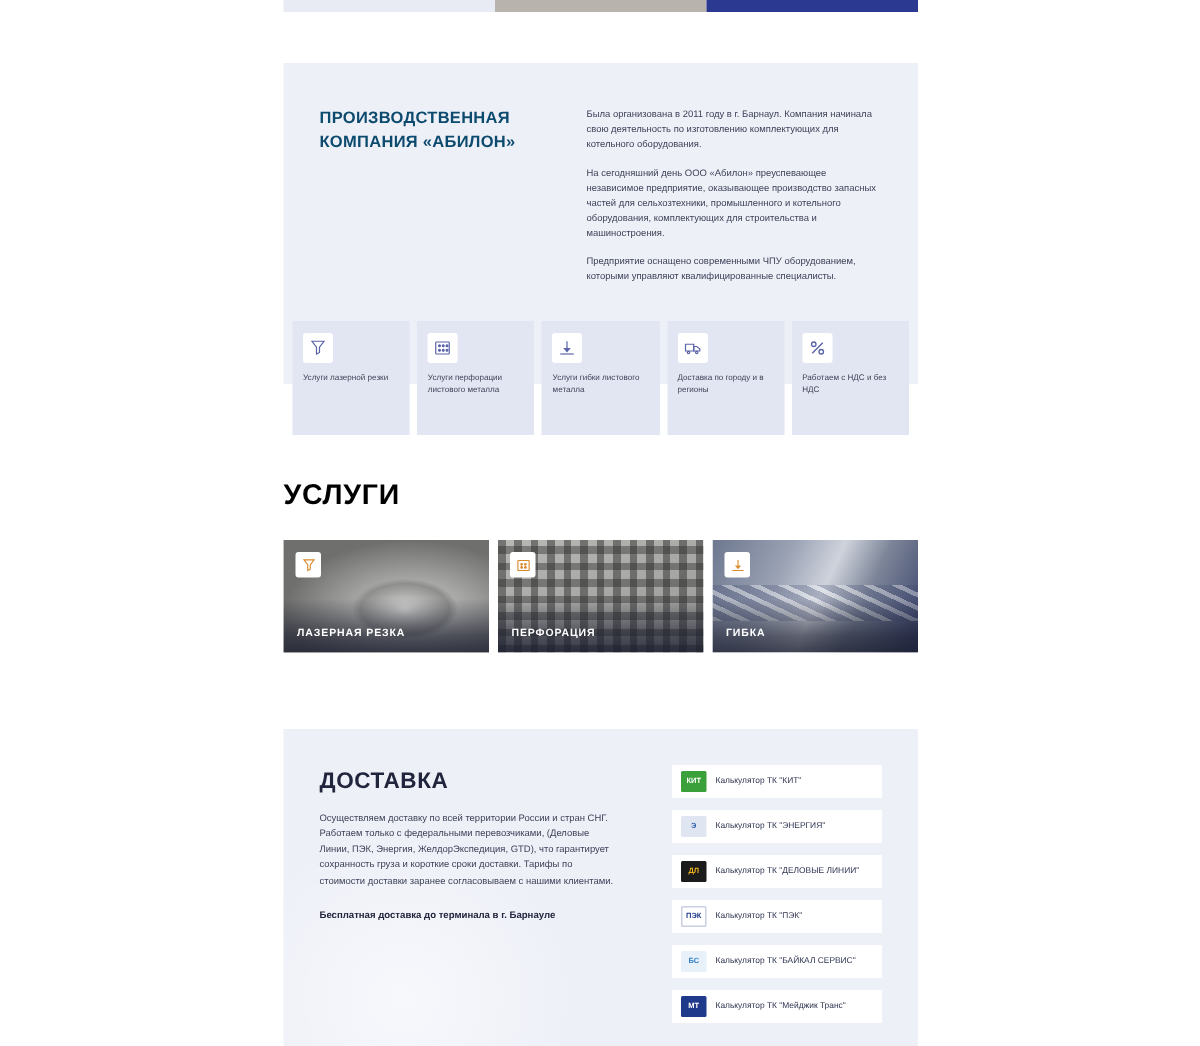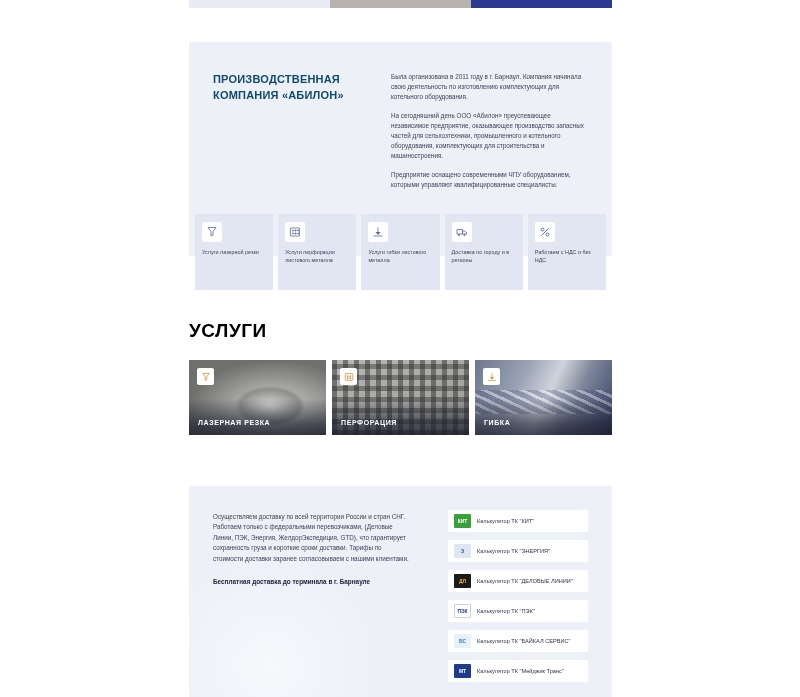--- a/index.html
+++ b/index.html
@@ -377,20 +377,21 @@
           </svg>
         </div>
         <div class="sc-label">ГИБКА</div>
       </div>
     </div>
   </section>
 
   <section class="delivery" style="height:268px;margin-top:36px">
     <div class="delivery-card">
       <div class="delivery-left">
+        <div class="delivery-title">ДОСТАВКА</div>
         <div class="delivery-text">Осуществляем доставку по всей территории России и стран СНГ. Работаем только с федеральными перевозчиками, (Деловые Линии, ПЭК, Энергия, ЖелдорЭкспедиция, GTD), что гарантирует сохранность груза и короткие сроки доставки. Тарифы по стоимости доставки заранее согласовываем с нашими клиентами.</div>
         <div class="delivery-note">Бесплатная доставка до терминала в г. Барнауле</div>
       </div>
 
       <div class="calc-list">
         <div class="calc-item">
           <span class="calc-logo" style="background:#3aa03a">КИТ</span>
           <span class="calc-label">Калькулятор ТК "КИТ"</span>
         </div>
         <div class="calc-item">

